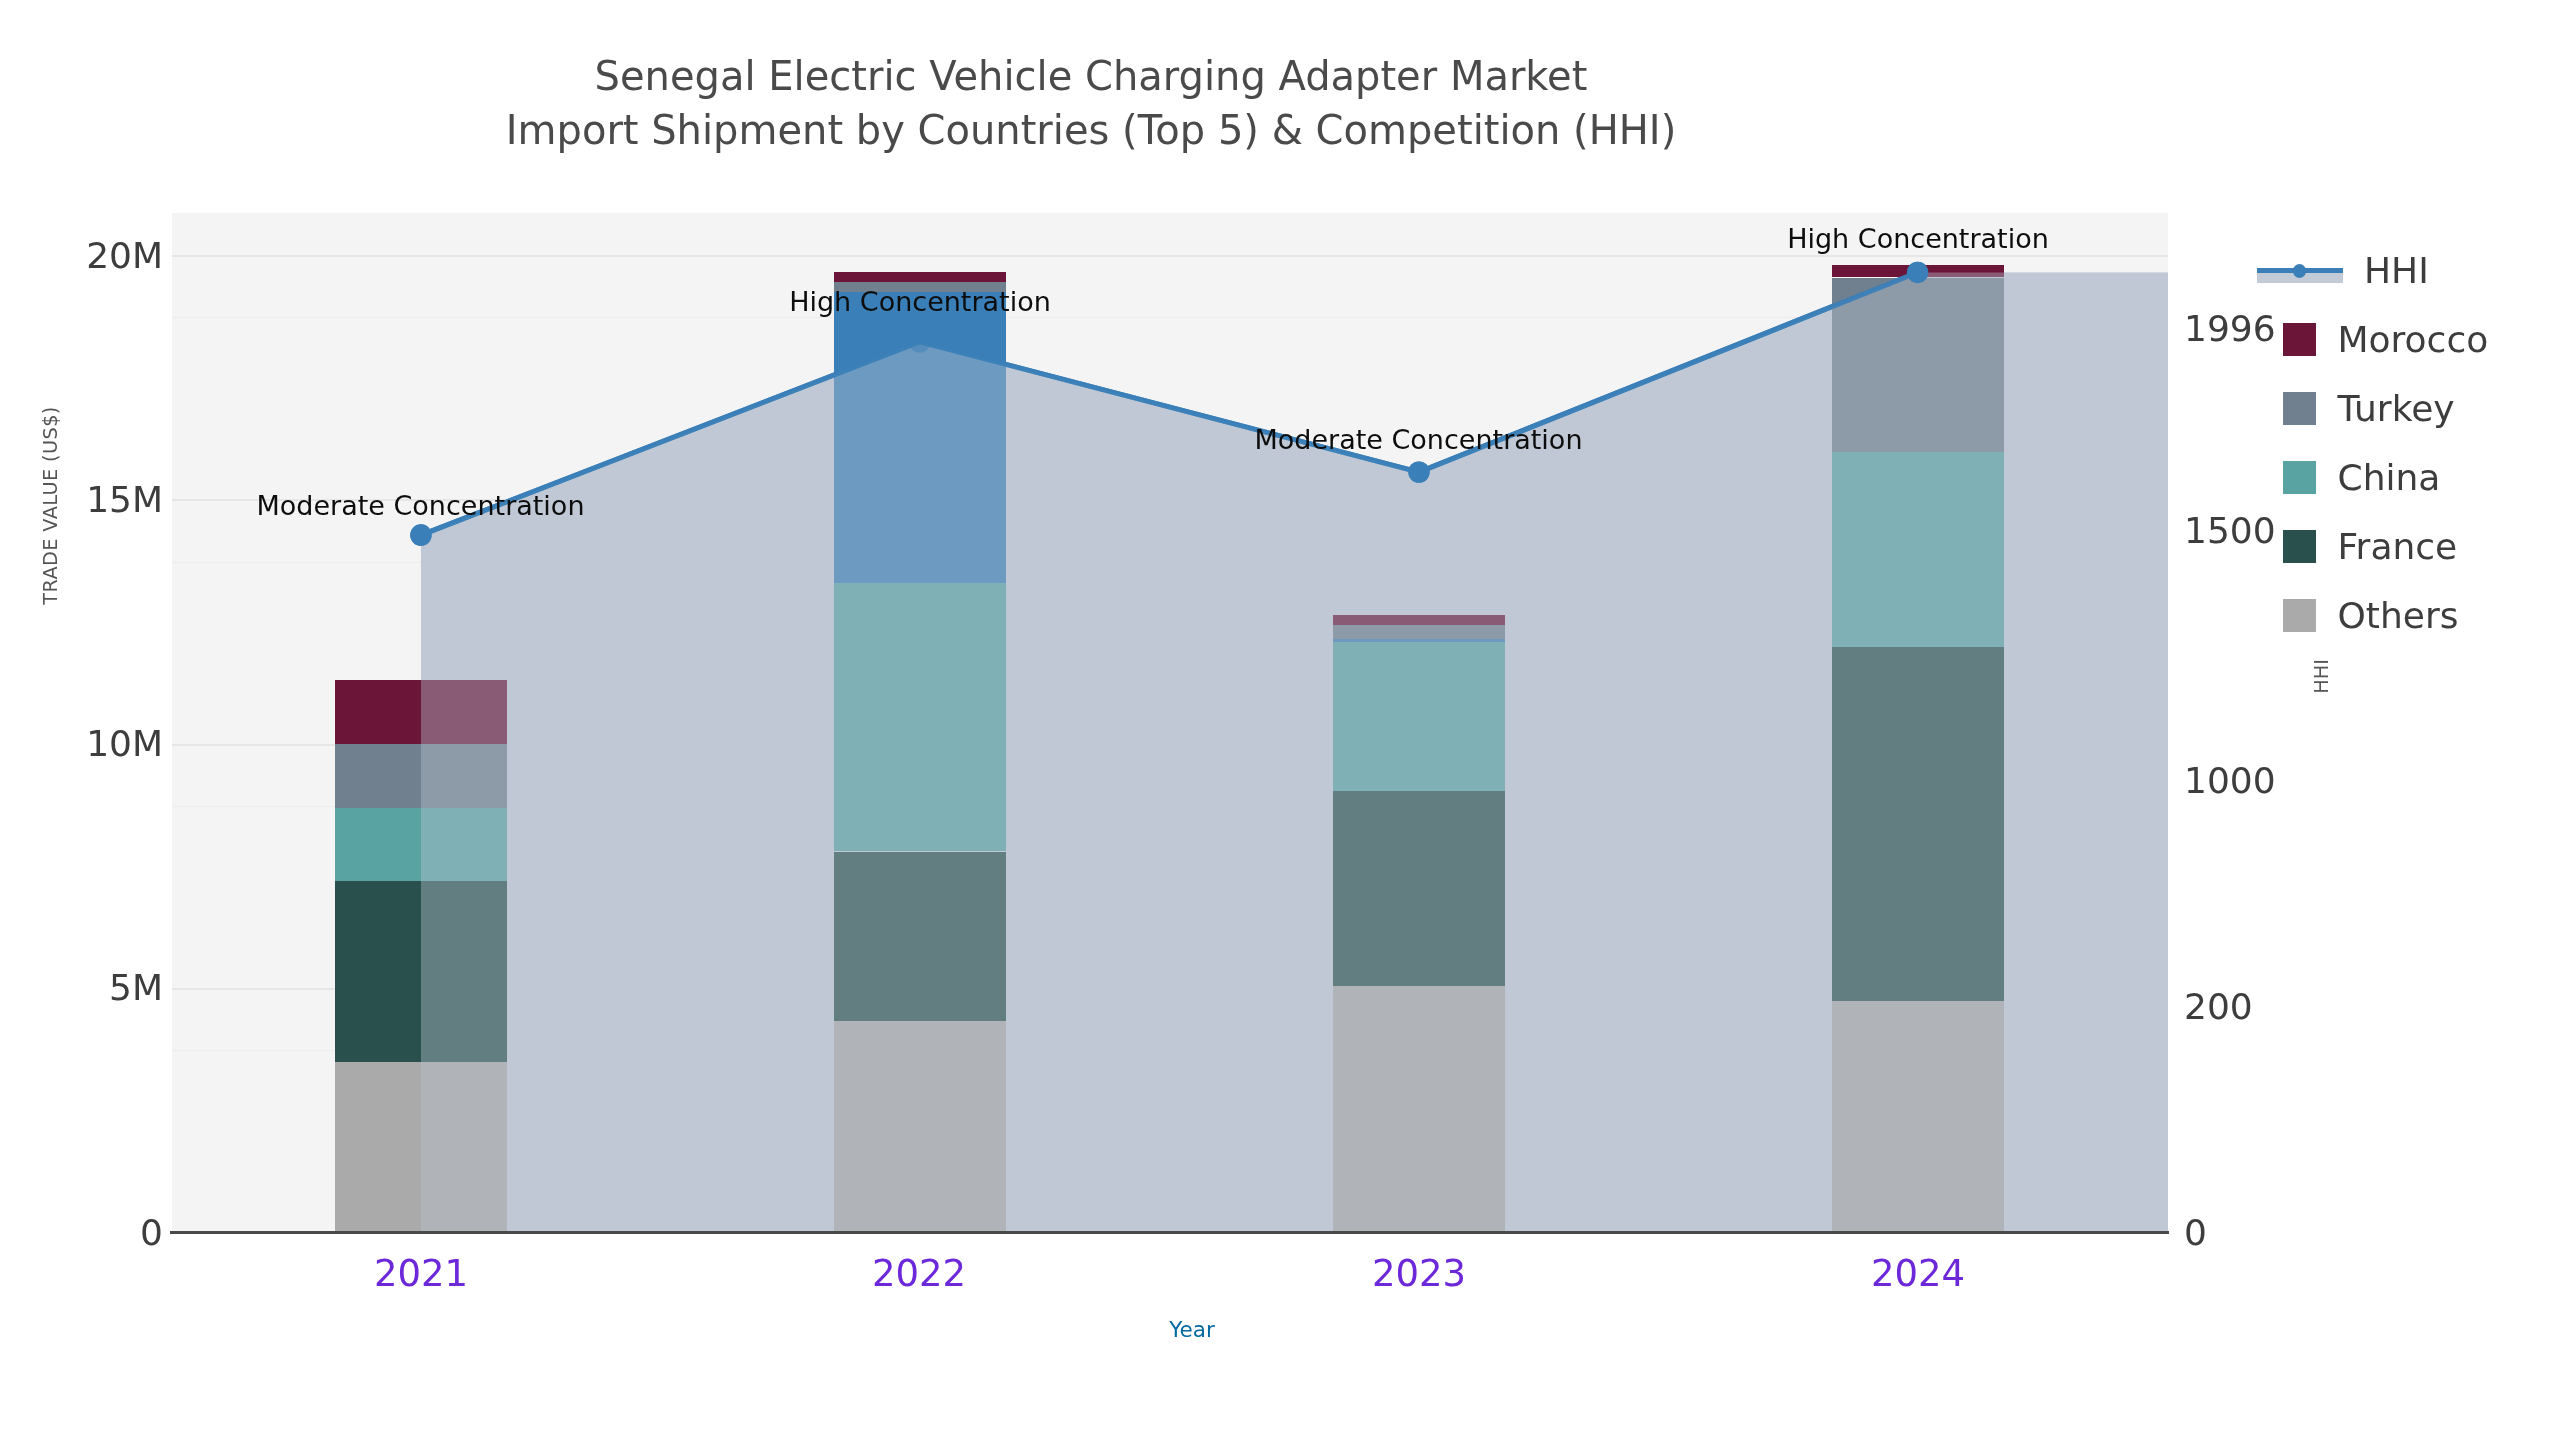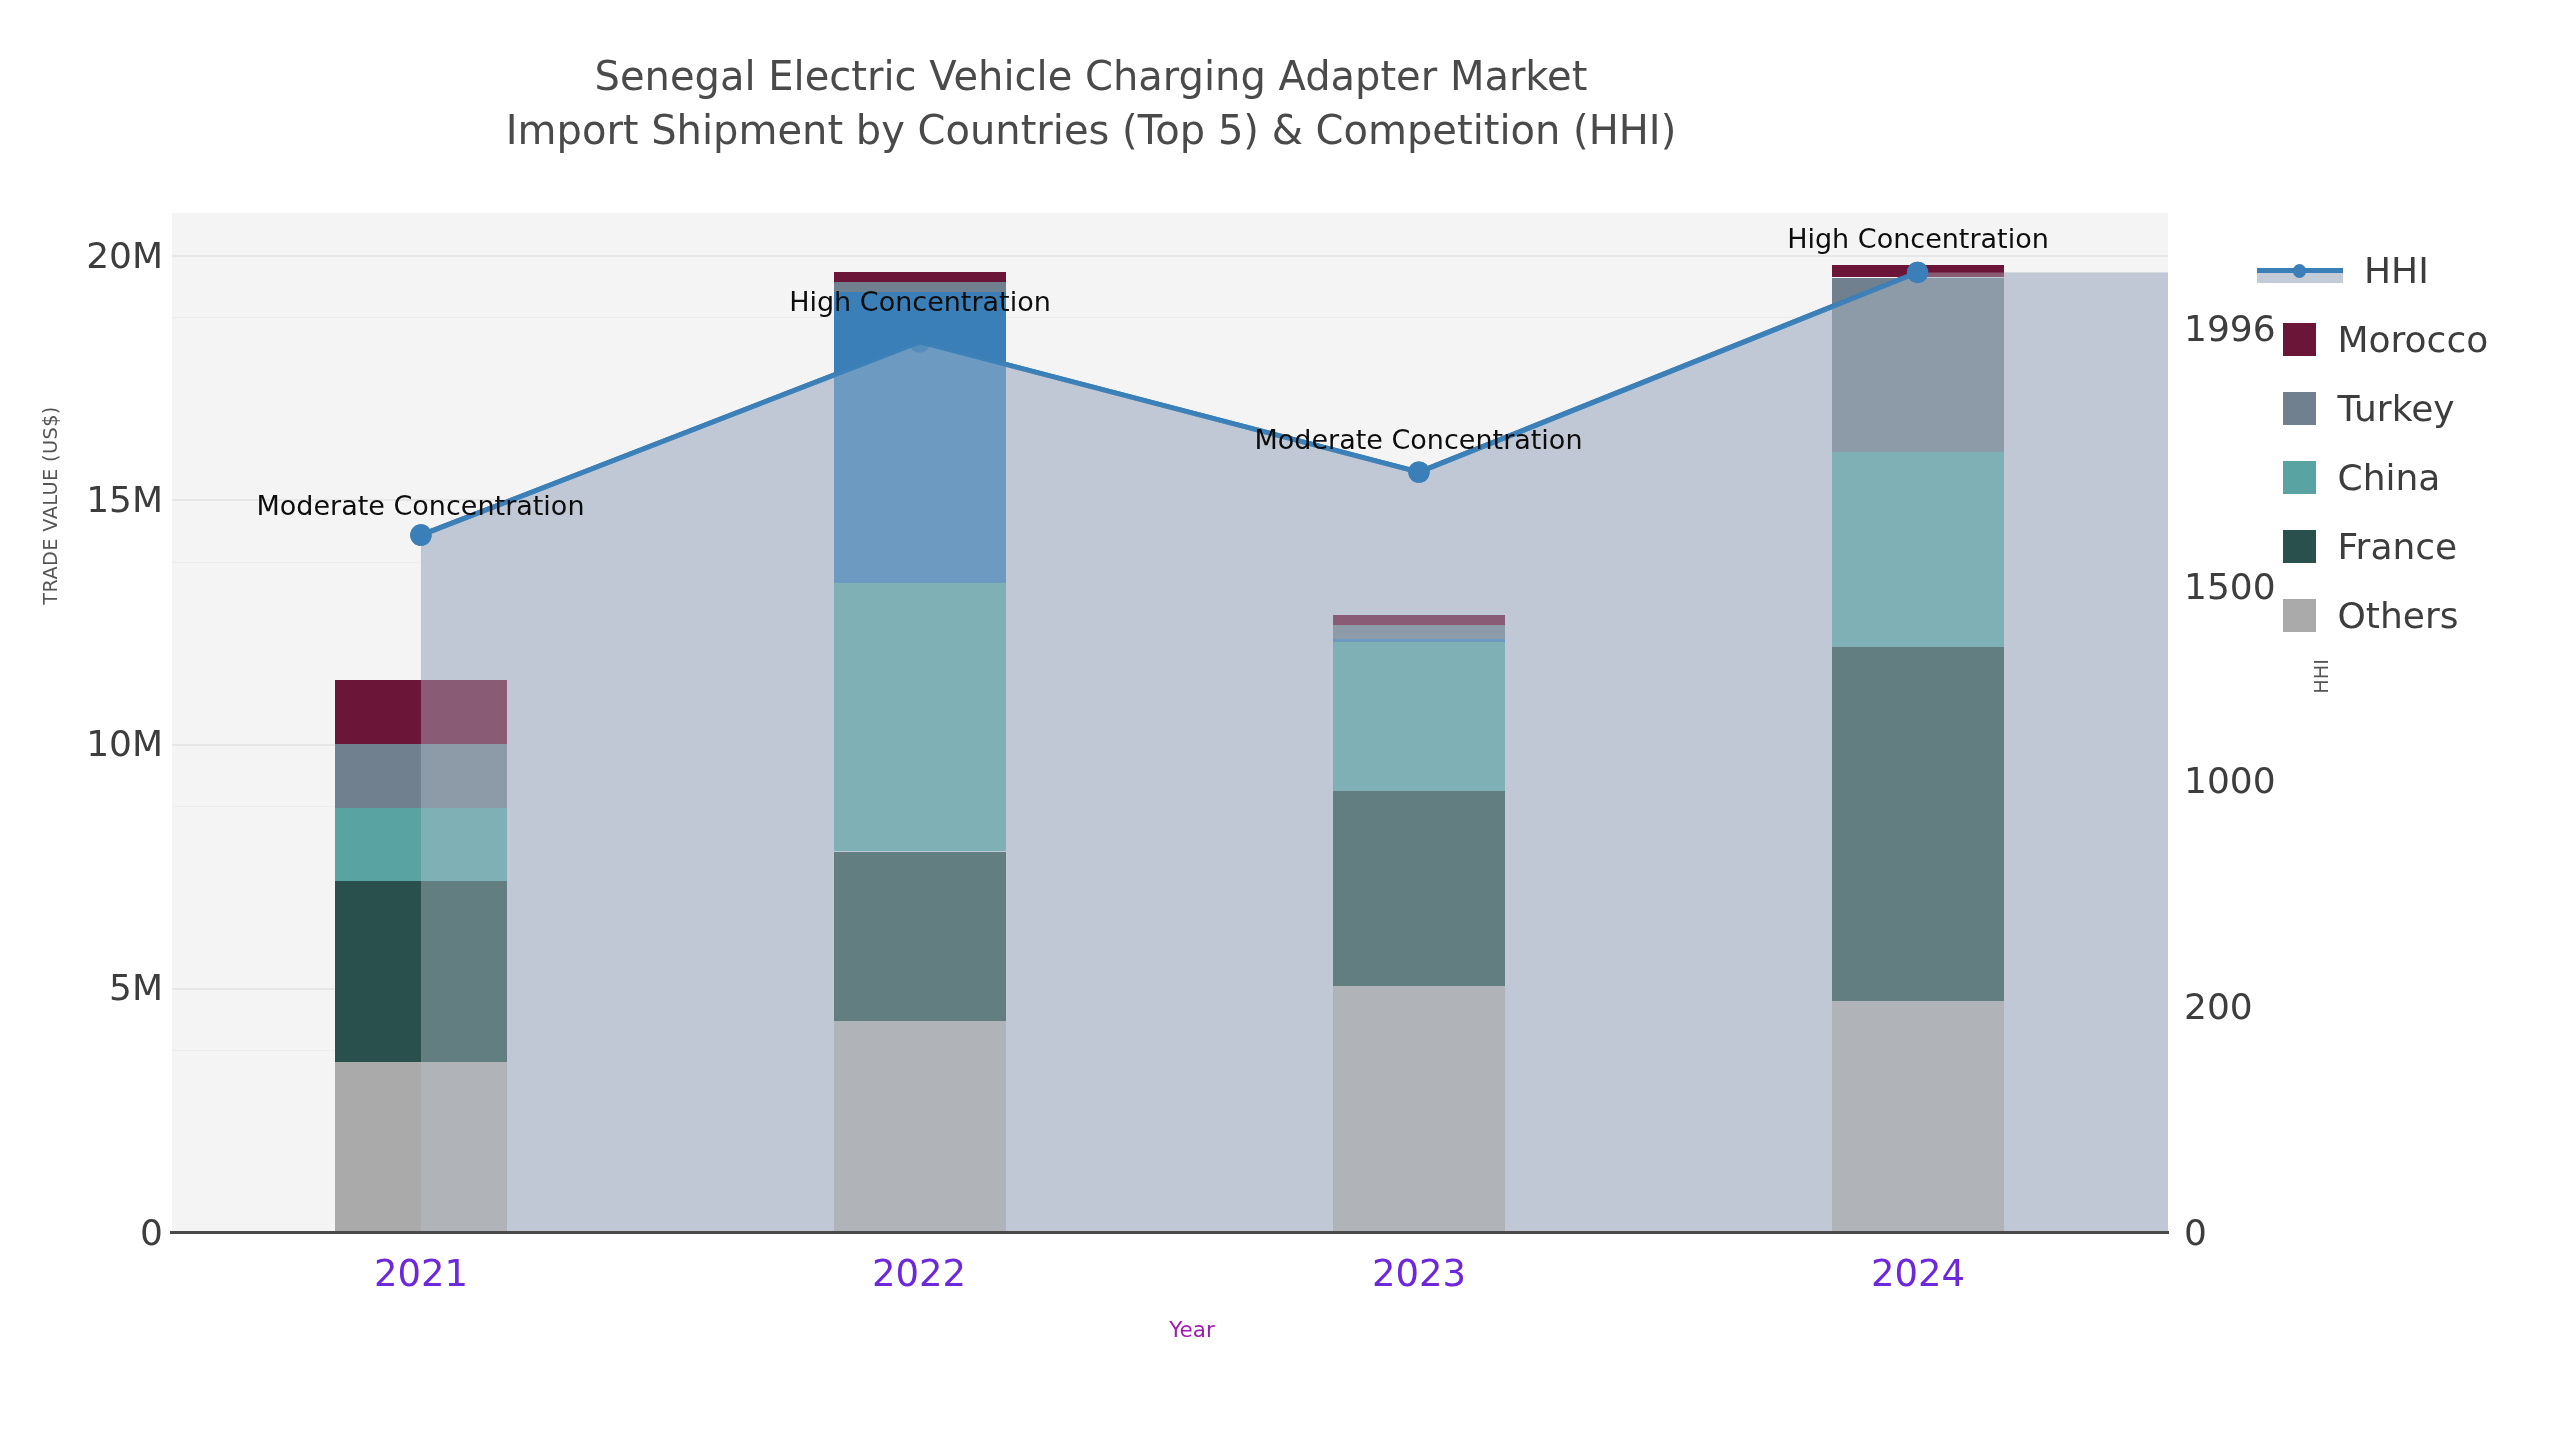--- a/index.html
+++ b/index.html
@@ -24,21 +24,21 @@
   .ylabel-left{position:absolute;left:-100px;top:494px;width:301px;text-align:center;
       transform:rotate(-90deg);transform-origin:center center;font-size:19.3px;color:#555;letter-spacing:0.4px;}
 
   
   .y2tick{position:absolute;left:2184px;font-size:36px;color:#3d3d3d;white-space:nowrap;}
   .ylabel-right{position:absolute;left:2250px;top:665px;width:143px;text-align:center;
       transform:rotate(-90deg);transform-origin:center center;font-size:19.3px;color:#555;}
 
   
   .xtick{position:absolute;top:1252px;font-size:37px;color:#6d28d9;text-align:center;width:286px;}
-  .xlabel{position:absolute;left:1013px;top:1317px;width:358px;text-align:center;font-size:21.5px;color:#a21caf;}
+  .xlabel{position:absolute;left:1013px;top:1317px;width:358px;text-align:center;font-size:21.5px;color:#0369a1;}
 
   
   .seg{position:absolute;}
 
   
   .hhi-svg{position:absolute;left:0;top:0;width:1996px;height:1020px;}
 
   
   .annot{position:absolute;font-size:27px;color:#0d0d0d;white-space:nowrap;text-align:center;}
 
@@ -141,21 +141,21 @@
   <div class="ytick" style="top:967px;">5M</div>
   <div class="ytick" style="top:723px;">10M</div>
   <div class="ytick" style="top:479px;">15M</div>
   <div class="ytick" style="top:235px;">20M</div>
 
   <div class="ylabel-left">TRADE VALUE (US$)</div>
 
   <div class="y2tick" style="top:1212px;">0</div>
   <div class="y2tick" style="top:986px;">200</div>
   <div class="y2tick" style="top:760px;">1000</div>
-  <div class="y2tick" style="top:566px;">1500</div>
+  <div class="y2tick" style="top:510px;">1500</div>
   <div class="y2tick" style="top:308px;">1996</div>
 
   <div class="ylabel-right">HHI</div>
 
   <div class="xtick" style="left:278px;">2021</div>
   <div class="xtick" style="left:776px;">2022</div>
   <div class="xtick" style="left:1276px;">2023</div>
   <div class="xtick" style="left:1775px;">2024</div>
 
   <div class="xlabel">Year</div>

